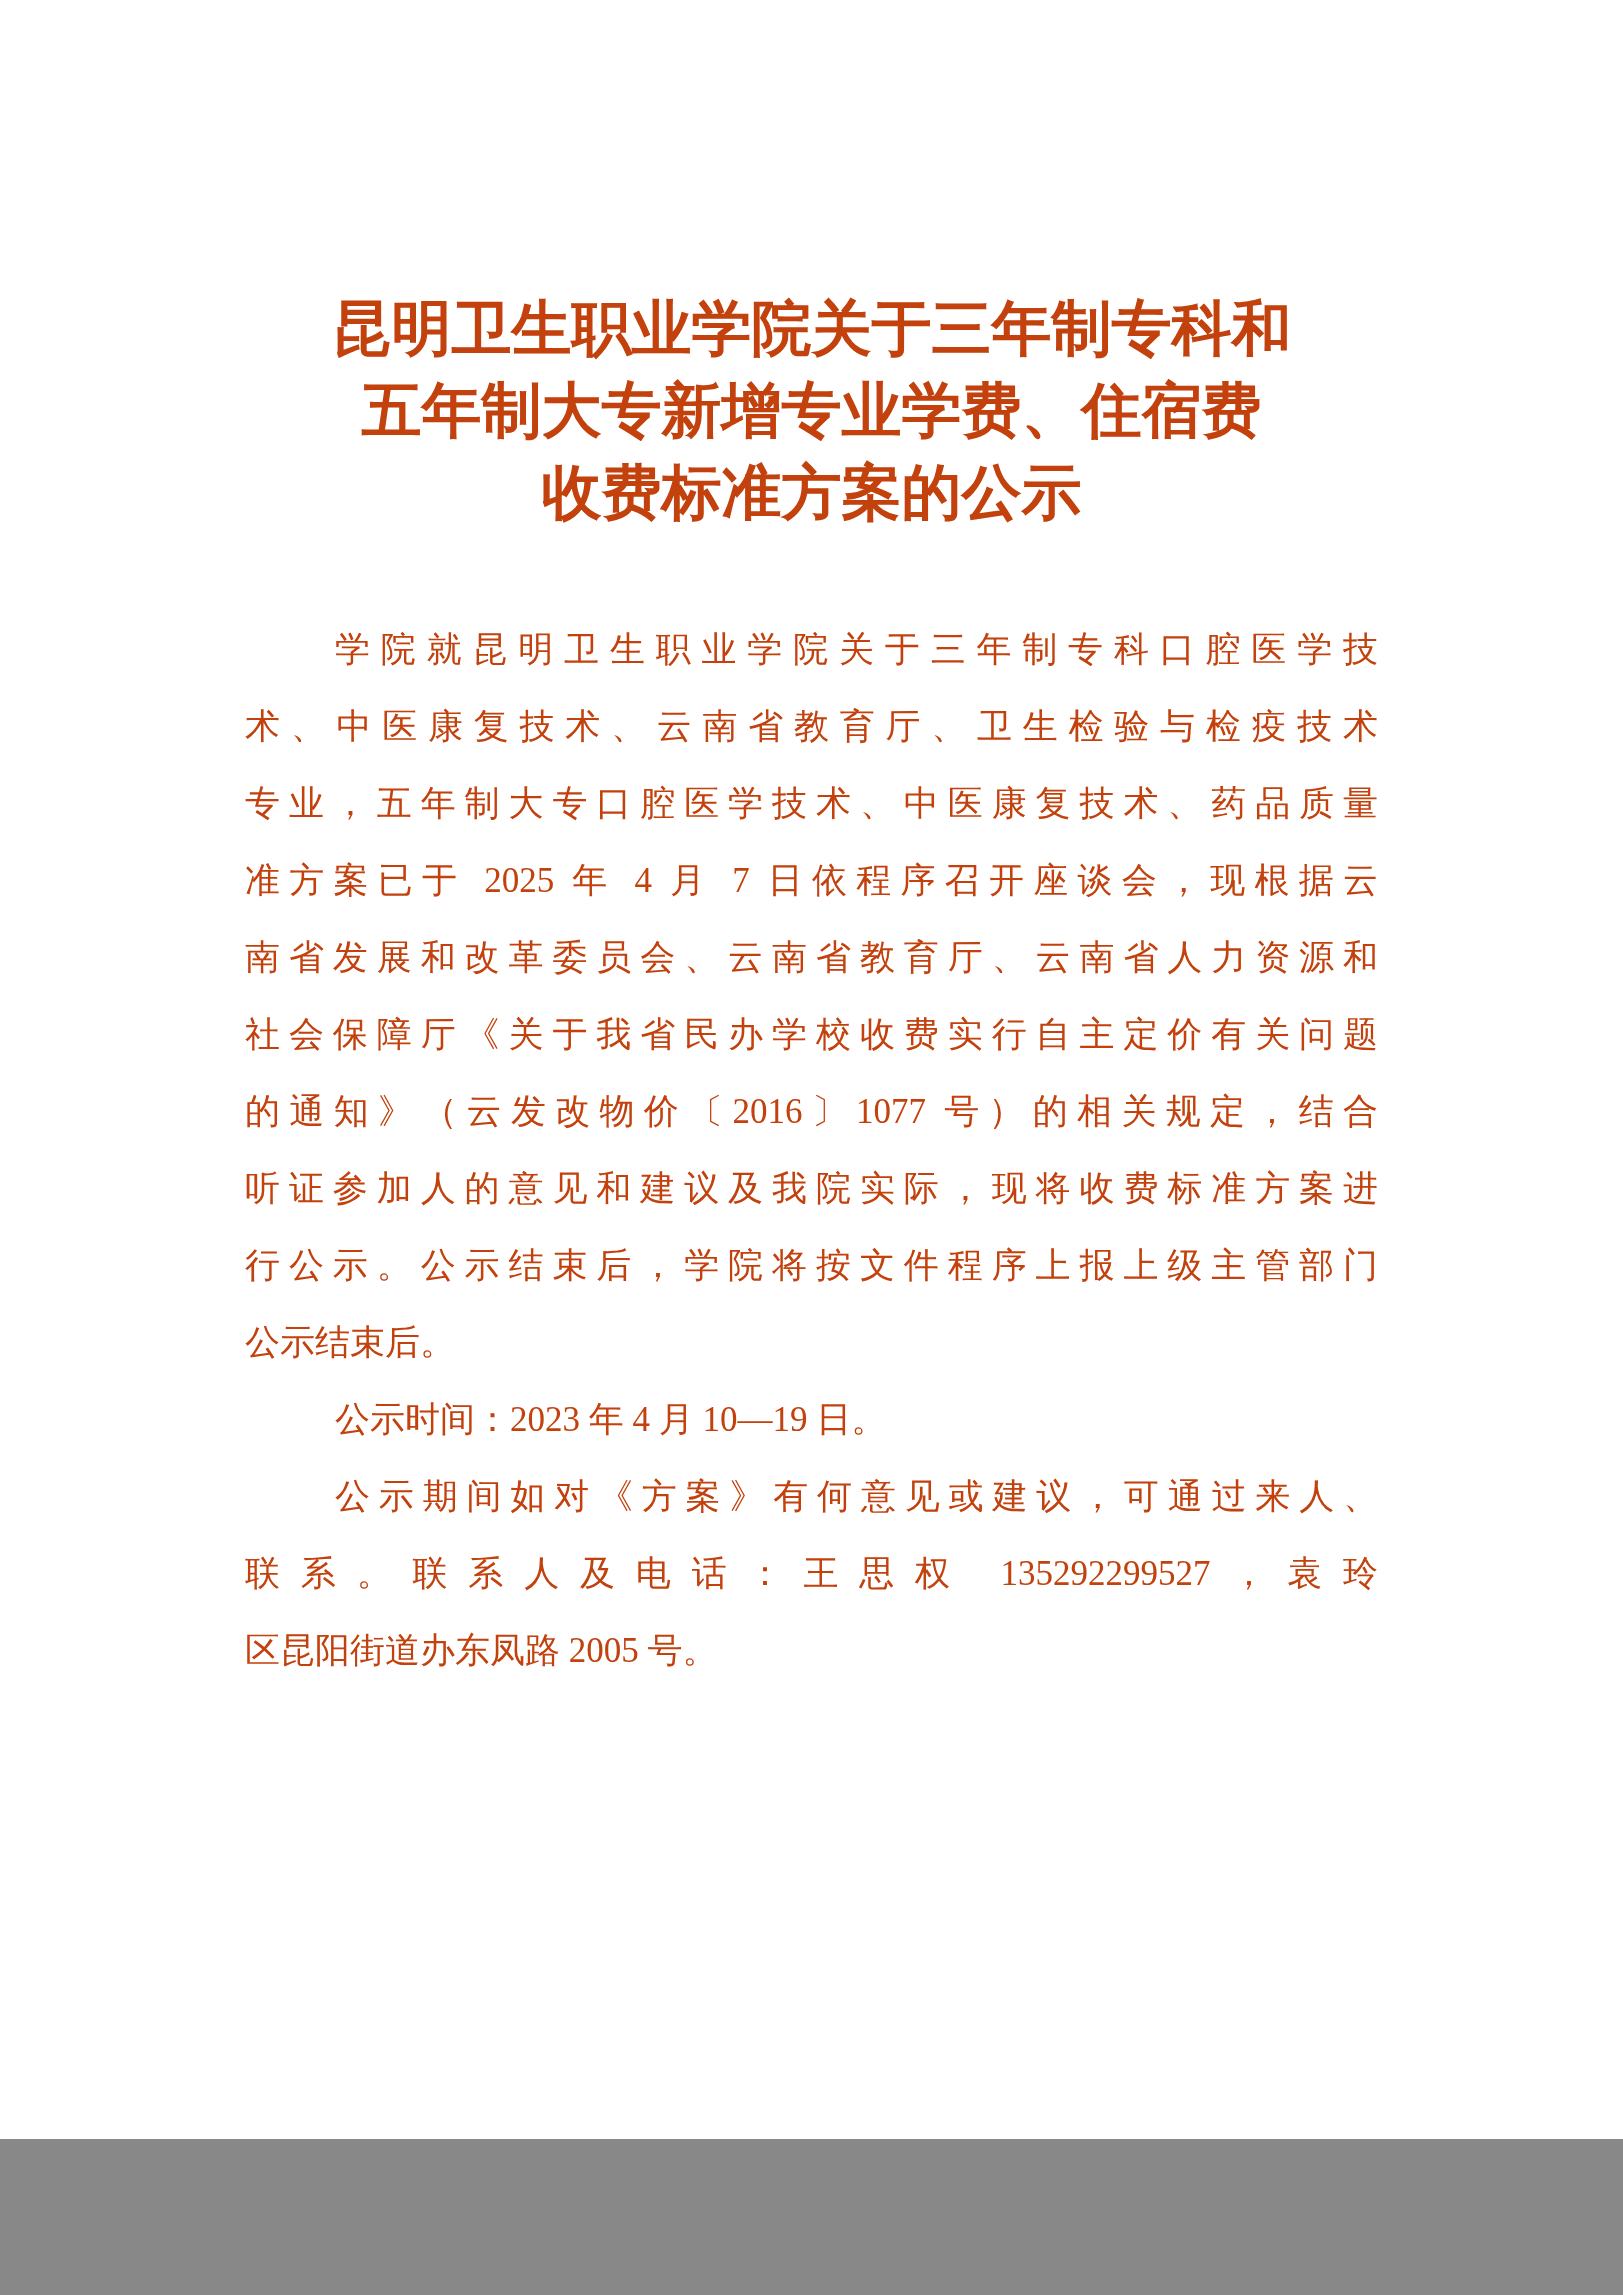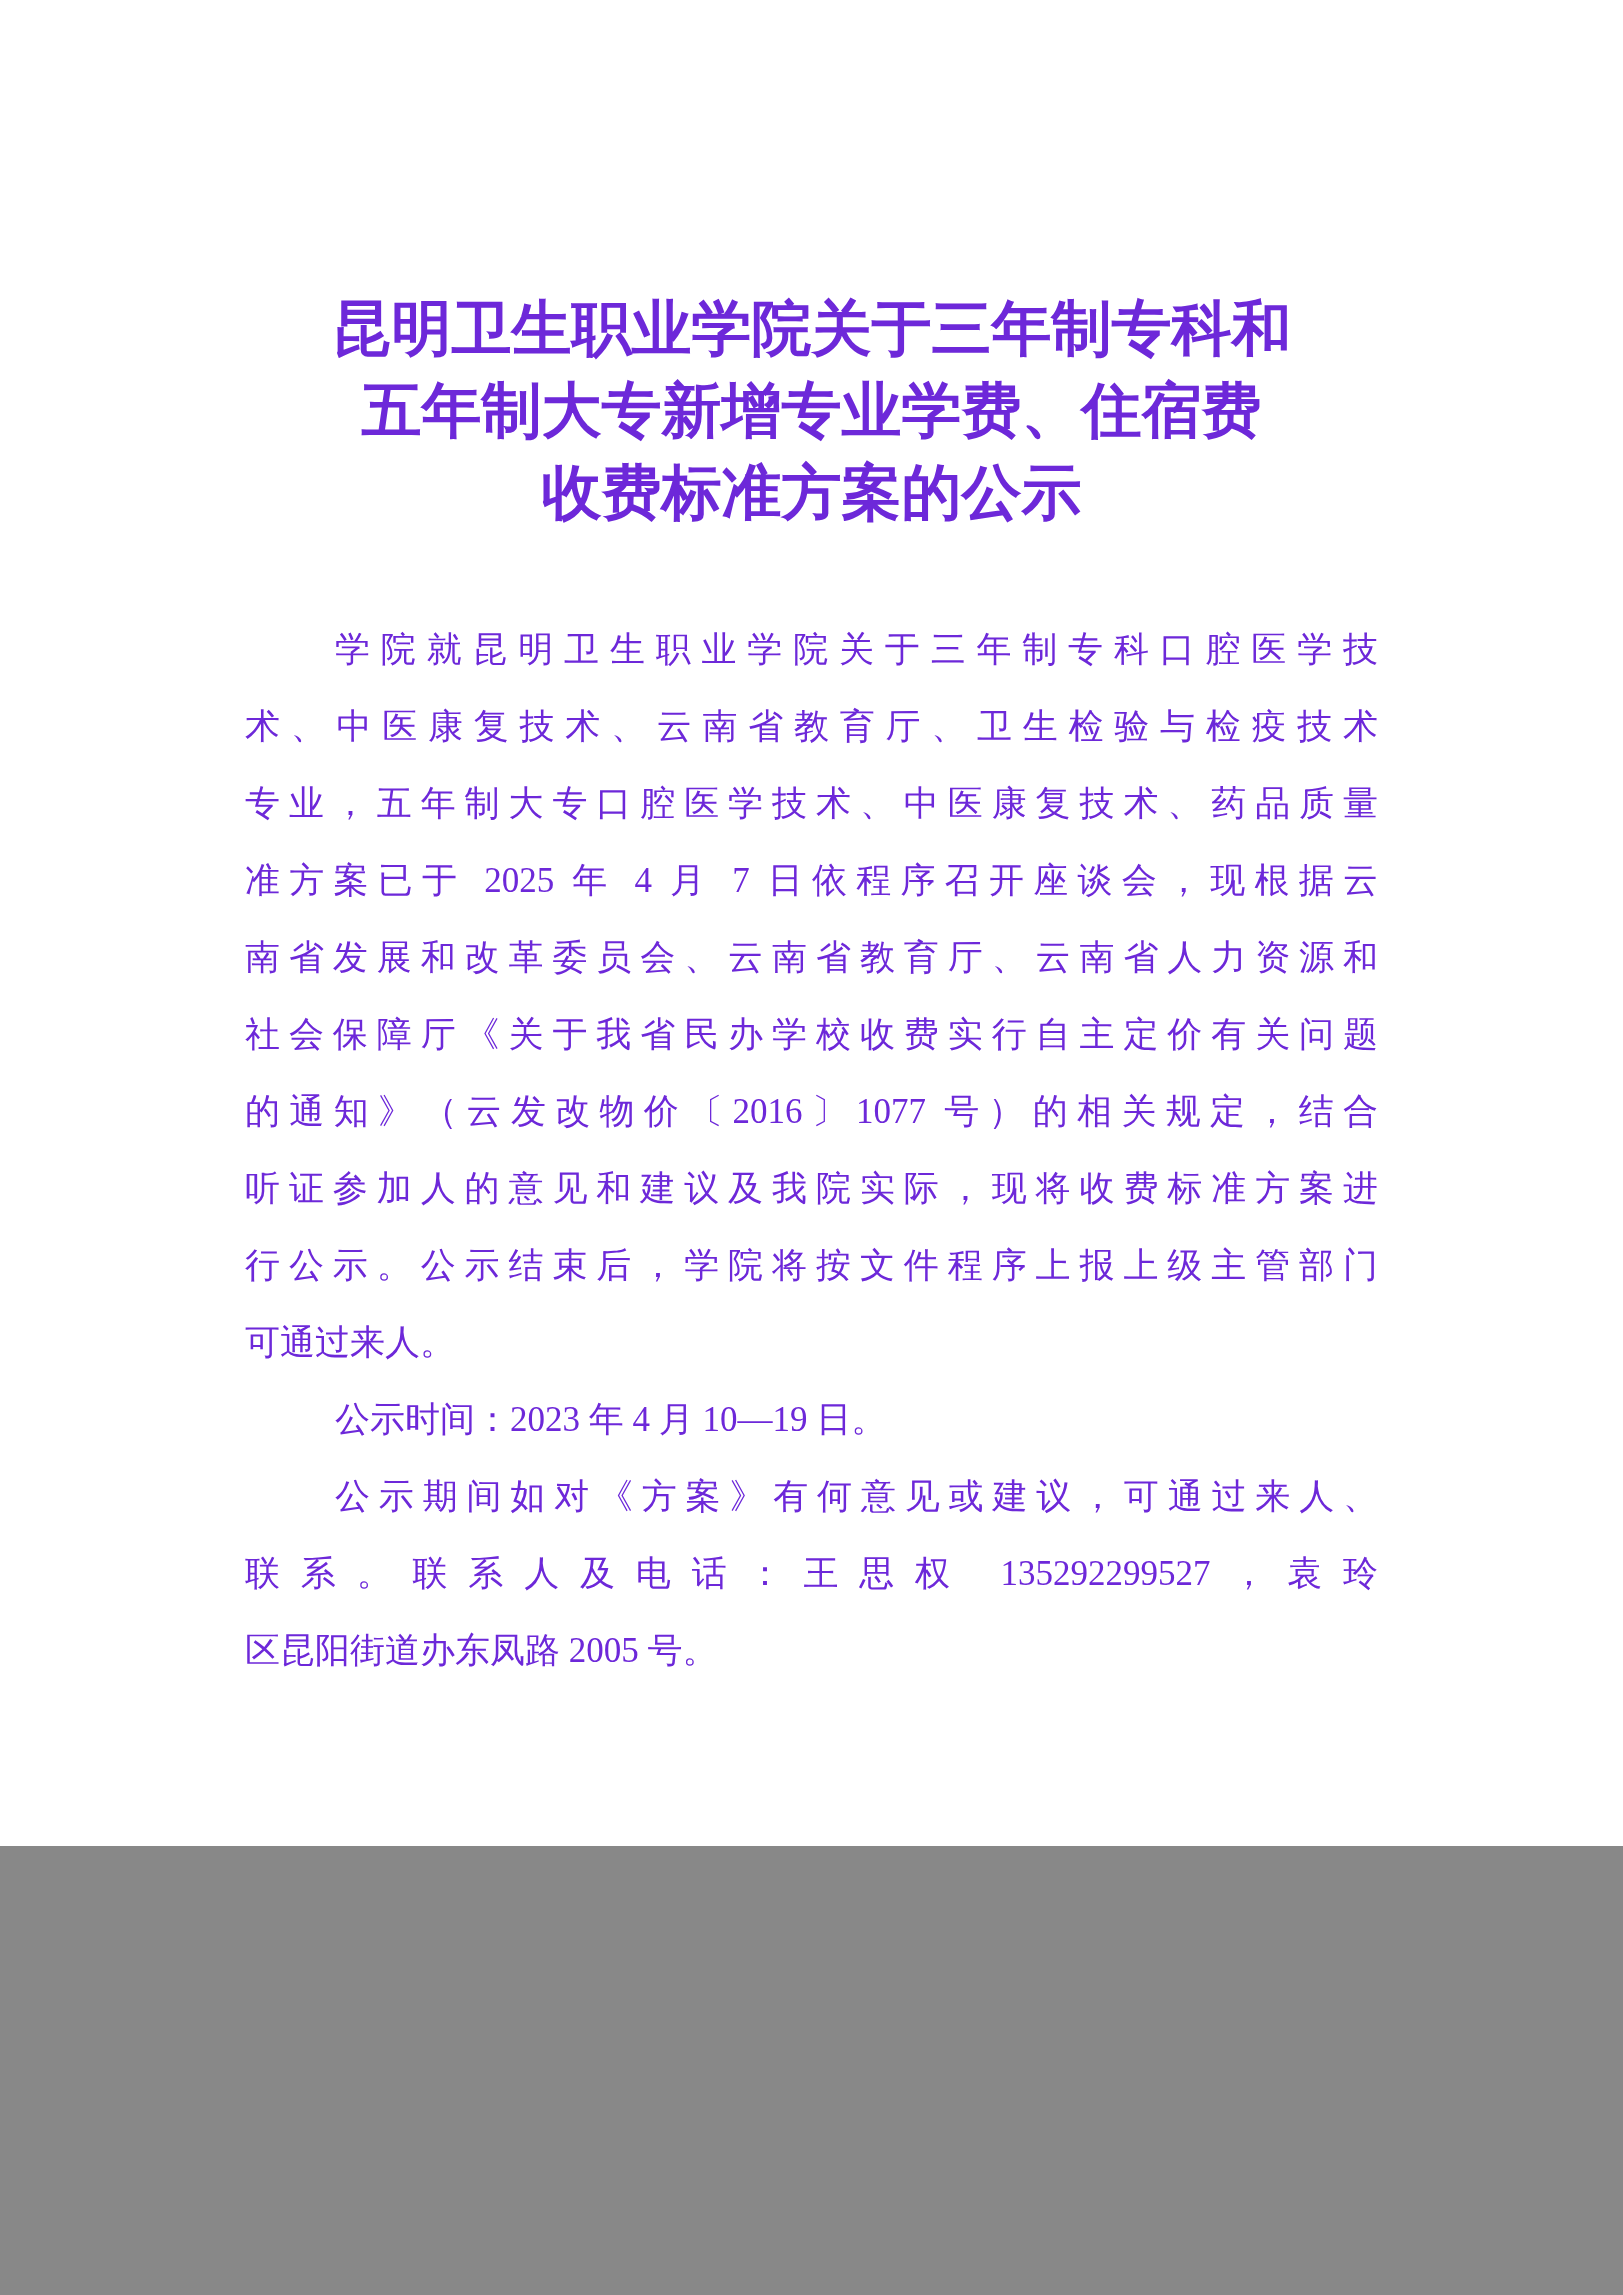--- a/index.html
+++ b/index.html
@@ -3,24 +3,24 @@
 <meta charset="utf-8">
 <style>
   html, body {
     margin: 0;
     padding: 0;
     background: #888;
   }
   .page {
     position: relative;
     width: 1623px;
-    height: 1846px;
+    height: 2139px;
     margin: 0 auto;
     background: #ffffff;
-    color: #6d28d9;
+    color: #c2410c;
     font-family: "Liberation Serif", "DejaVu Serif", serif;
     overflow: hidden;
   }
   .title-block {
     position: absolute;
     top: 288px;
     left: 0;
     width: 100%;
     text-align: center;
     font-size: 60px;
@@ -67,21 +67,21 @@
   <div class="body-block">
     <div class="body-line indent justify">学院就昆明卫生职业学院关于三年制专科口腔医学技</div>
     <div class="body-line justify">术、中医康复技术、云南省教育厅、卫生检验与检疫技术</div>
     <div class="body-line justify">专业，五年制大专口腔医学技术、中医康复技术、药品质量</div>
     <div class="body-line justify">准方案已于 2025 年 4 月 7 日依程序召开座谈会，现根据云</div>
     <div class="body-line justify">南省发展和改革委员会、云南省教育厅、云南省人力资源和</div>
     <div class="body-line justify">社会保障厅《关于我省民办学校收费实行自主定价有关问题</div>
     <div class="body-line justify">的通知》（云发改物价〔2016〕1077 号）的相关规定，结合</div>
     <div class="body-line justify">听证参加人的意见和建议及我院实际，现将收费标准方案进</div>
     <div class="body-line justify">行公示。公示结束后，学院将按文件程序上报上级主管部门</div>
-    <div class="body-line">可通过来人。</div>
+    <div class="body-line">公示结束后。</div>
     <div class="body-line indent">公示时间：2023 年 4 月 10—19 日。</div>
     <div class="body-line indent justify">公示期间如对《方案》有何意见或建议，可通过来人、</div>
     <div class="body-line justify">联系。联系人及电话：王思权 135292299527，袁玲</div>
     <div class="body-line">区昆阳街道办东凤路 2005 号。</div>
   </div>
 
 </div>
 
 
 </body></html>

